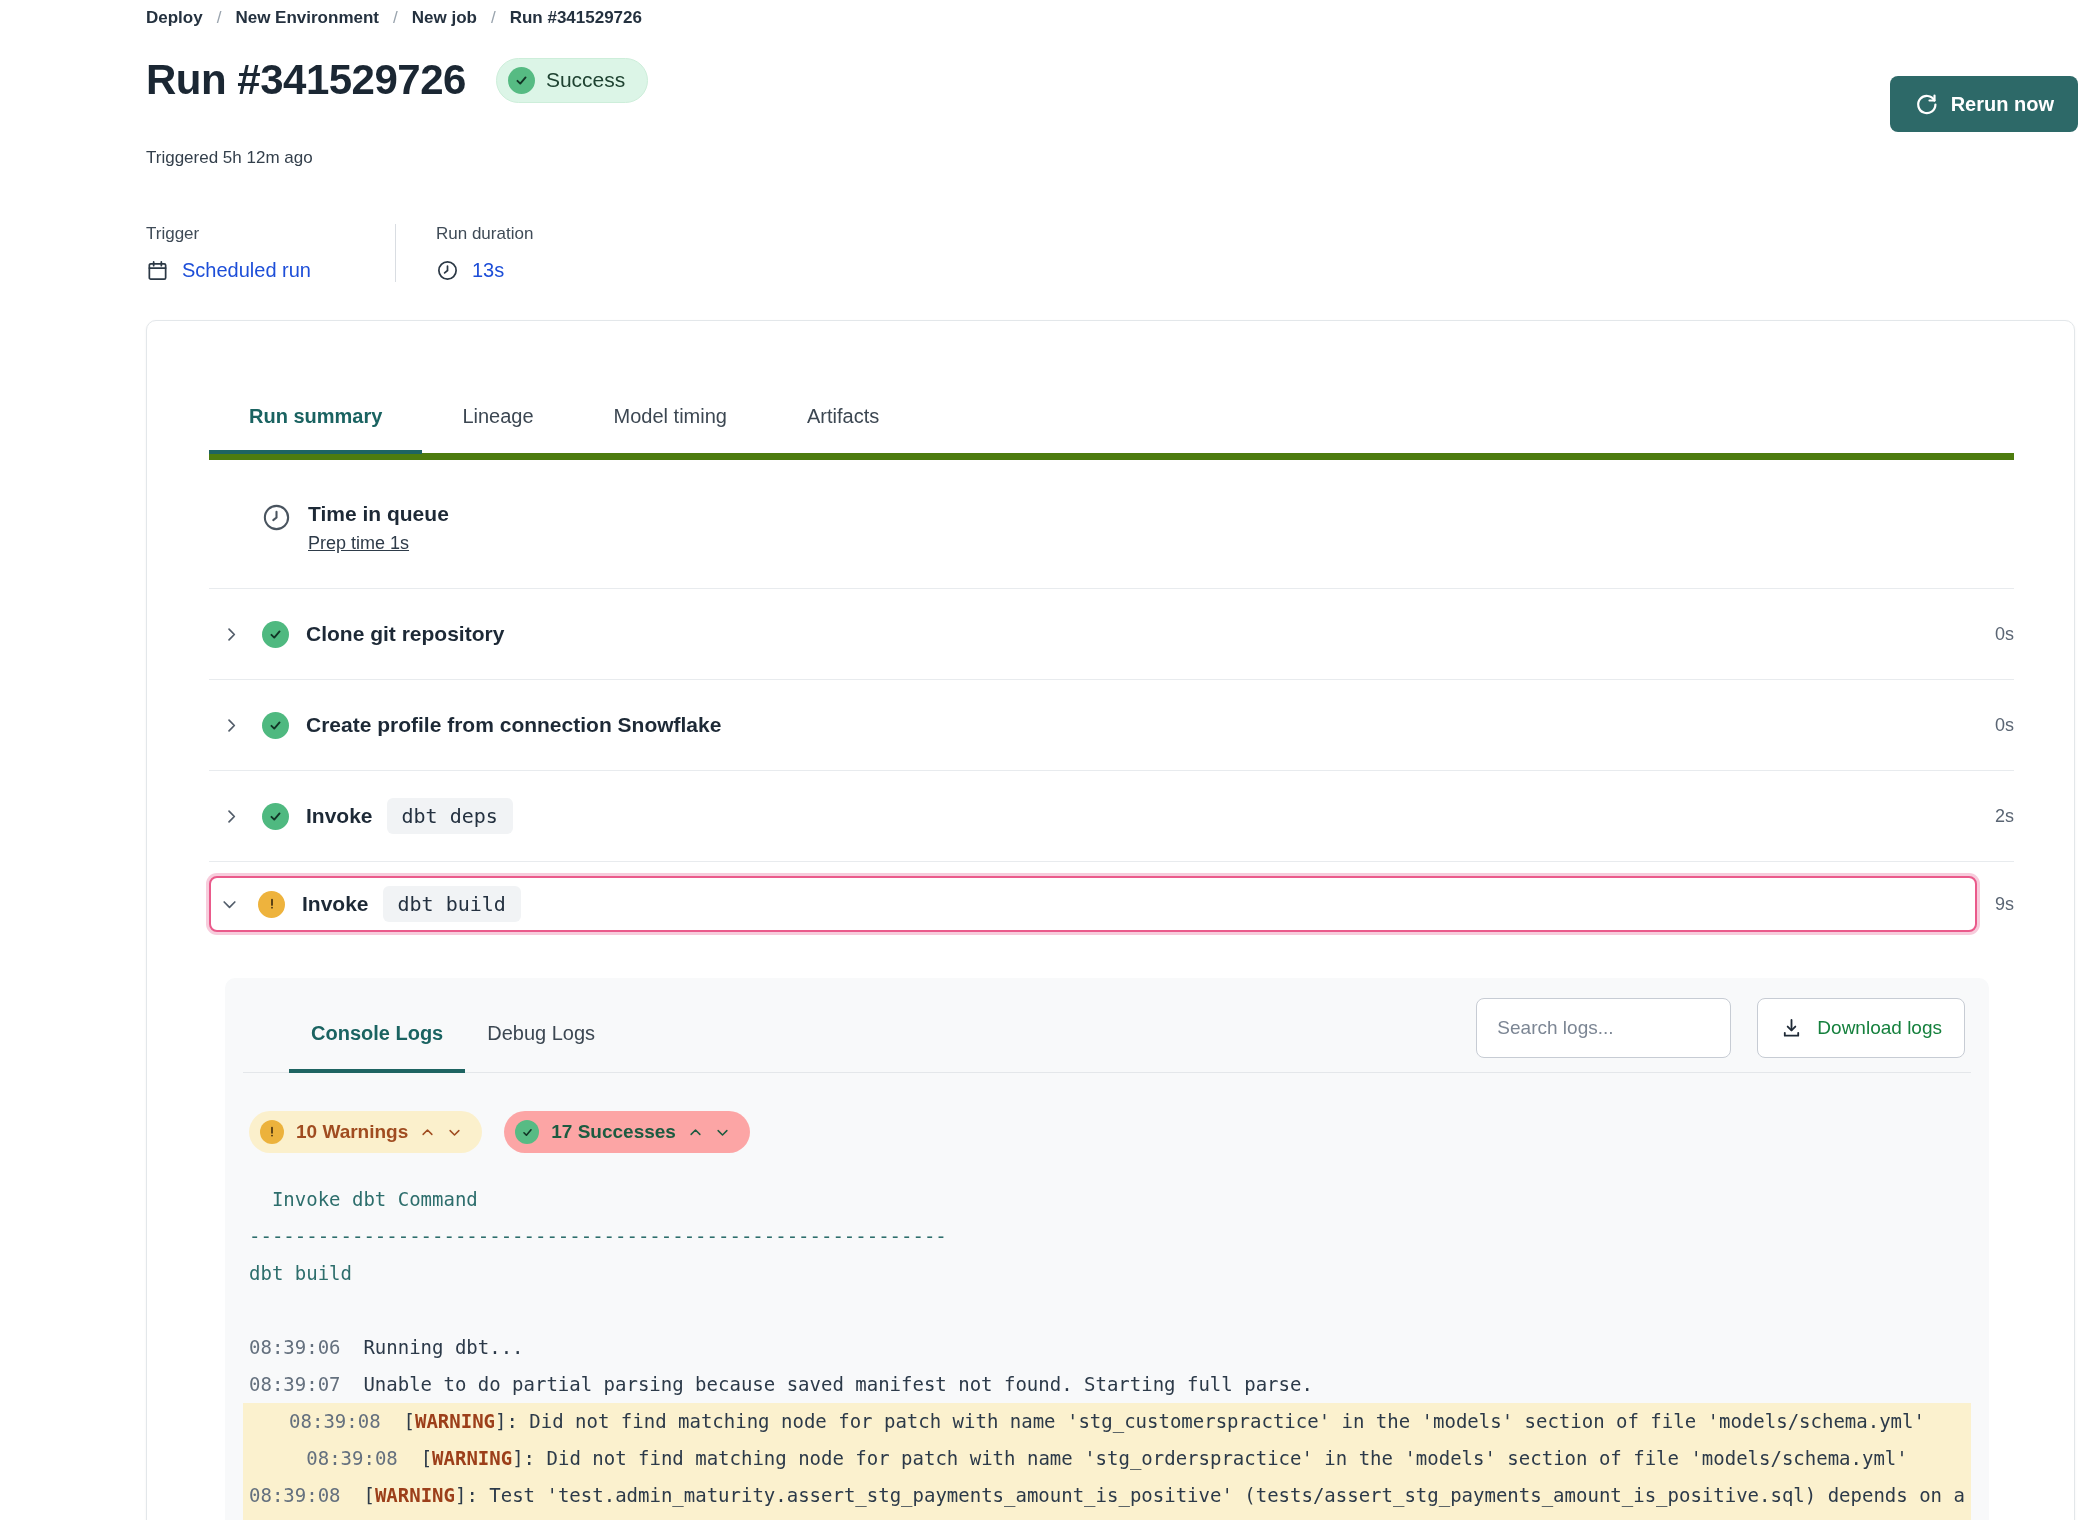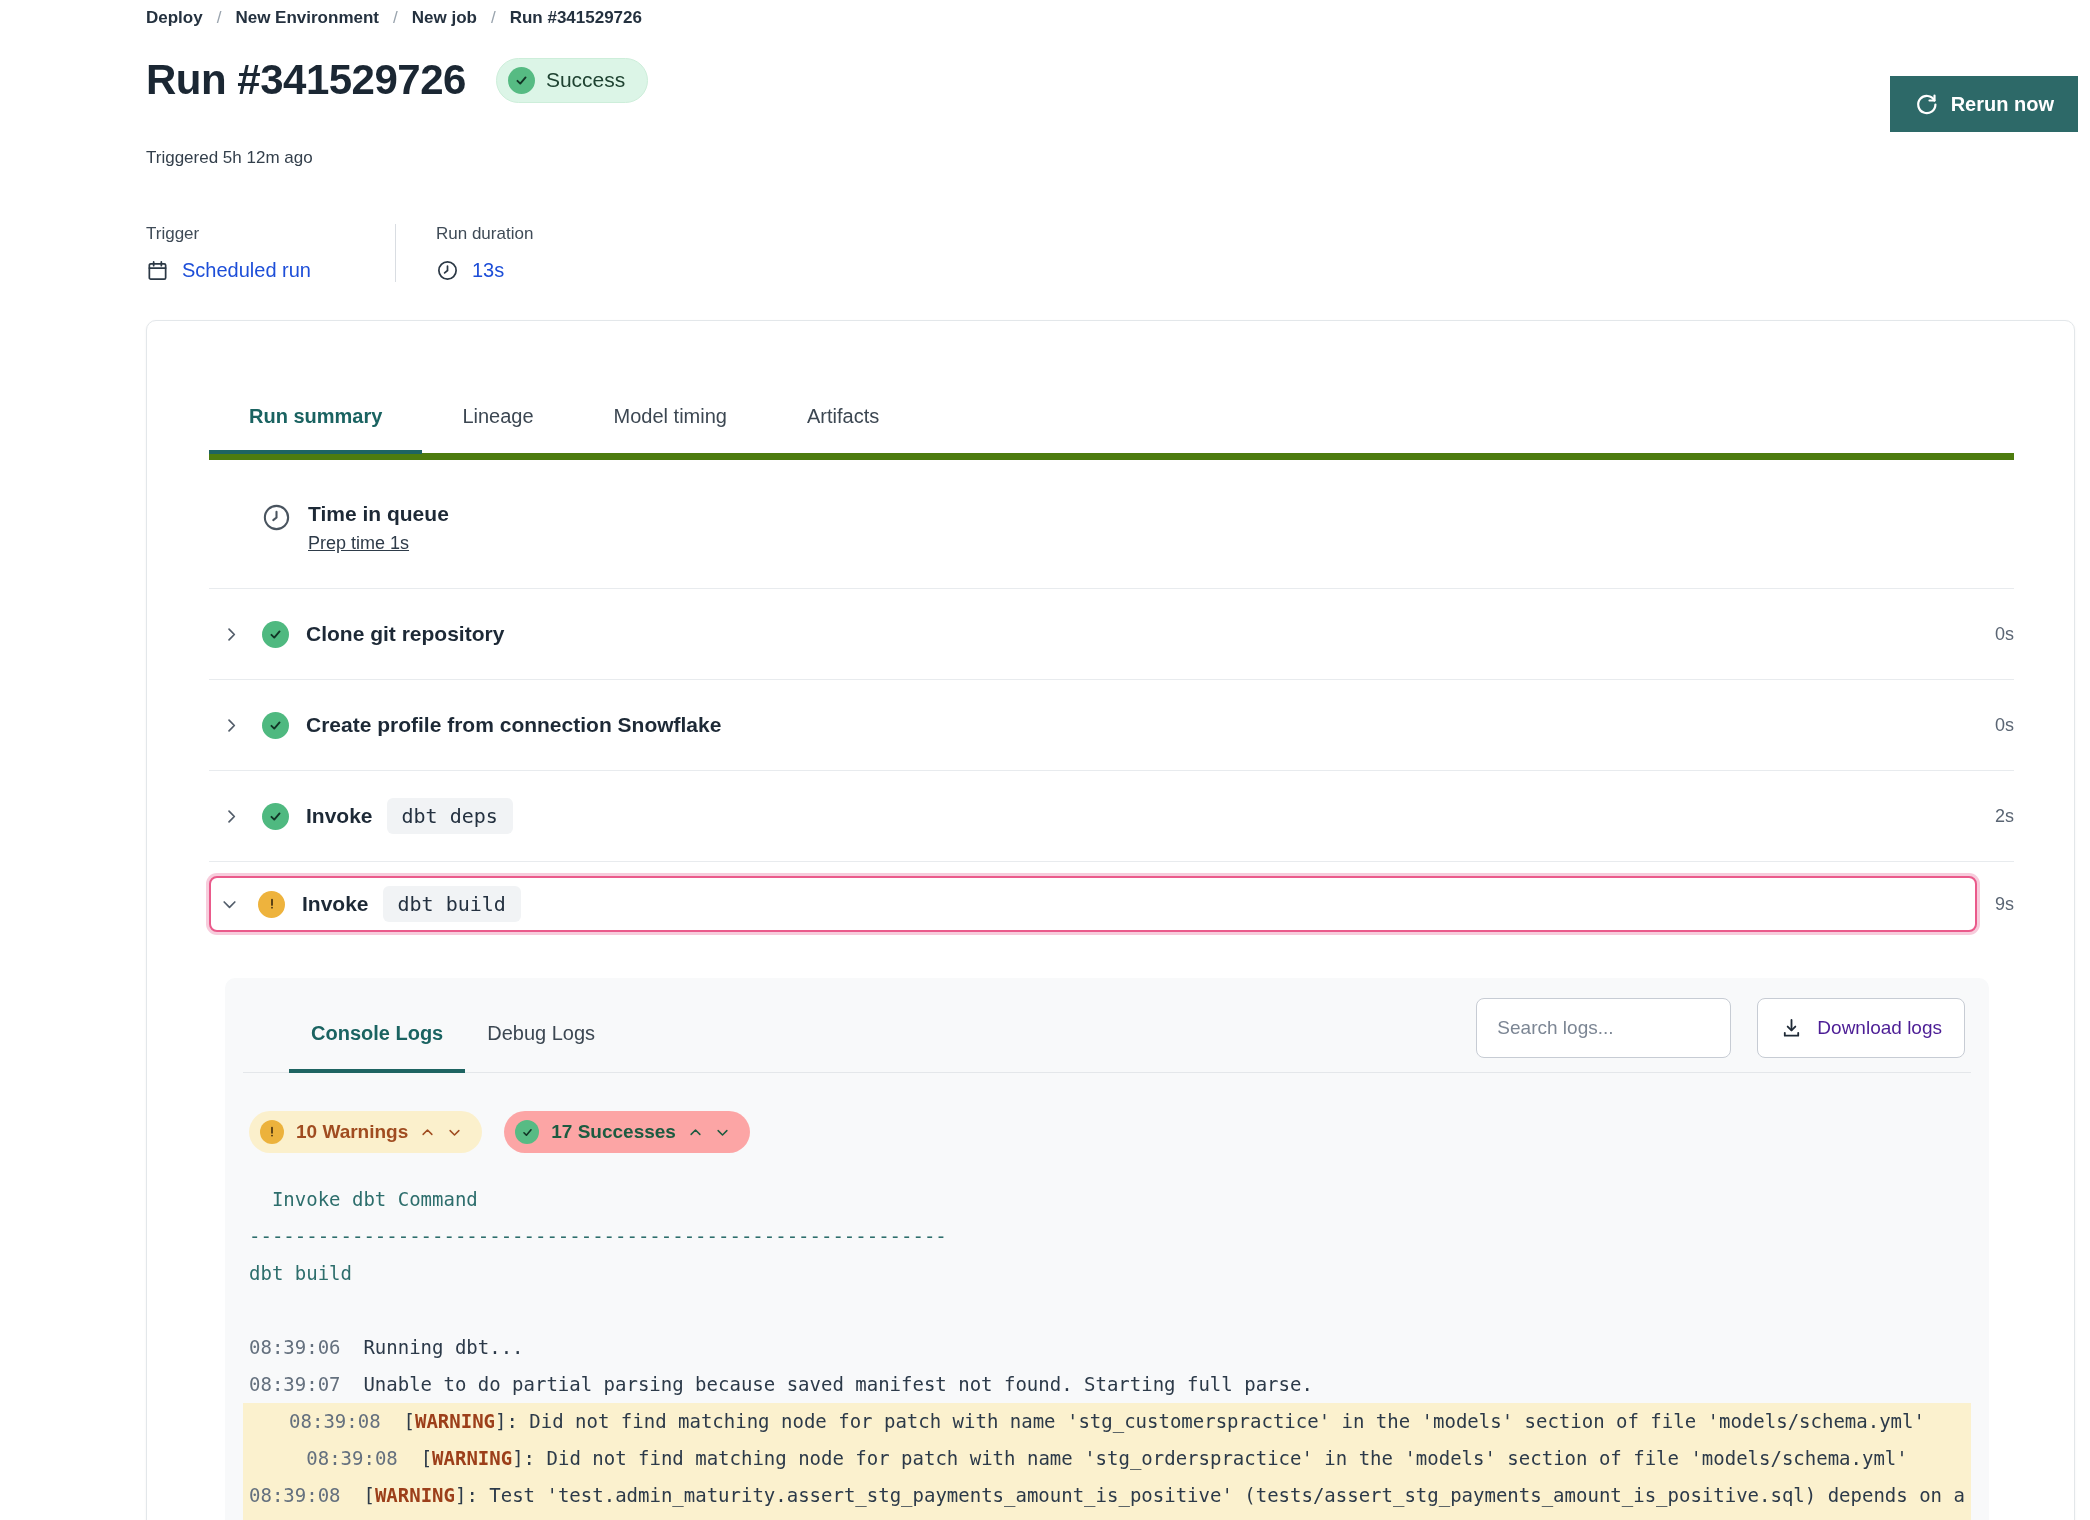--- a/index.html
+++ b/index.html
@@ -16,21 +16,21 @@
   
   .header-row { display:flex; align-items:flex-start; justify-content:space-between; margin-top:26px; }
   .title-wrap { display:flex; align-items:center; gap:30px; }
   .page-title { font-size:42px; font-weight:700; color:#1b2733; letter-spacing:-0.5px; }
   .badge-success { display:flex; align-items:center; gap:11px; background:#dcf5e7; border:1px solid #cdeeda;
     border-radius:26px; padding:8px 22px 8px 11px; }
   .badge-success .circ { width:27px; height:27px; border-radius:50%; background:#56bb83;
     display:flex; align-items:center; justify-content:center; }
   .badge-success .label { font-size:21px; color:#1e4231; font-weight:500; }
   .rerun-btn { display:flex; align-items:center; gap:13px; background:#2d6968; color:#fff; border:none;
-    border-radius:0; height:56px; padding:0 24px; font-size:20px; font-weight:600; cursor:pointer; margin-top:20px;
+    border-radius:8px; height:56px; padding:0 24px; font-size:20px; font-weight:600; cursor:pointer; margin-top:20px;
     font-family:"Liberation Sans", sans-serif; }
   .triggered { margin-top:16px; font-size:17px; color:#333f4b; }
 
   
   .meta-row { display:flex; margin-top:56px; }
   .meta-col { padding-right:40px; }
   .meta-col + .meta-col { padding-left:40px; border-left:1px solid #d9dde2; }
   .meta-col.c1 { width:249px; }
   .meta-col.c2 { width:248px; }
   .meta-label { font-size:17px; color:#3f4b57; }
@@ -75,21 +75,21 @@
   .log-panel { margin:46px 25px 0 16px; background:#f8f9fa; border-radius:10px; padding:0 18px 60px; height:560px; }
   .log-header { display:flex; align-items:center; border-bottom:1px solid #e4e7ea; padding:20px 6px 0; }
   .log-tabs { display:flex; margin-left:40px; align-self:flex-end; }
   .log-tab { padding:14px 22px 24px; font-size:20px; color:#3c4752; cursor:pointer; margin-bottom:-1px; }
   .log-tab.active { color:#1a6361; font-weight:700; border-bottom:4px solid #1e6462; }
   .log-actions { margin-left:auto; display:flex; align-items:center; gap:26px; padding-bottom:14px; }
   .search-input { width:255px; height:60px; border:1px solid #c7ccd4; border-radius:8px; background:#fff;
     font-size:19px; padding:0 20px; color:#222f3d; font-family:"Liberation Sans", sans-serif; }
   .search-input::placeholder { color:#7c8694; }
   .download-btn { display:flex; align-items:center; gap:14px; height:60px; border:1px solid #c7ccd4; border-radius:8px;
-    background:#fff; padding:0 22px; font-size:19px; color:#4c1d95; cursor:pointer; font-family:"Liberation Sans", sans-serif; }
+    background:#fff; padding:0 22px; font-size:19px; color:#15803d; cursor:pointer; font-family:"Liberation Sans", sans-serif; }
 
   .log-badges { display:flex; gap:22px; margin:38px 0 0 6px; }
   .pill { display:flex; align-items:center; gap:12px; border-radius:24px; padding:9px 20px 9px 11px; cursor:default; }
   .pill.warn { background:#fbf0cc; }
   .pill.ok { background:#fca5a5; }
   .pill .p-circ { width:24px; height:24px; border-radius:50%; display:flex; align-items:center; justify-content:center; }
   .pill.warn .p-circ { background:#ecb23c; }
   .pill.ok .p-circ { background:#57bb84; }
   .pill .p-label { font-size:19px; font-weight:700; }
   .pill.warn .p-label { color:#a04c20; }

